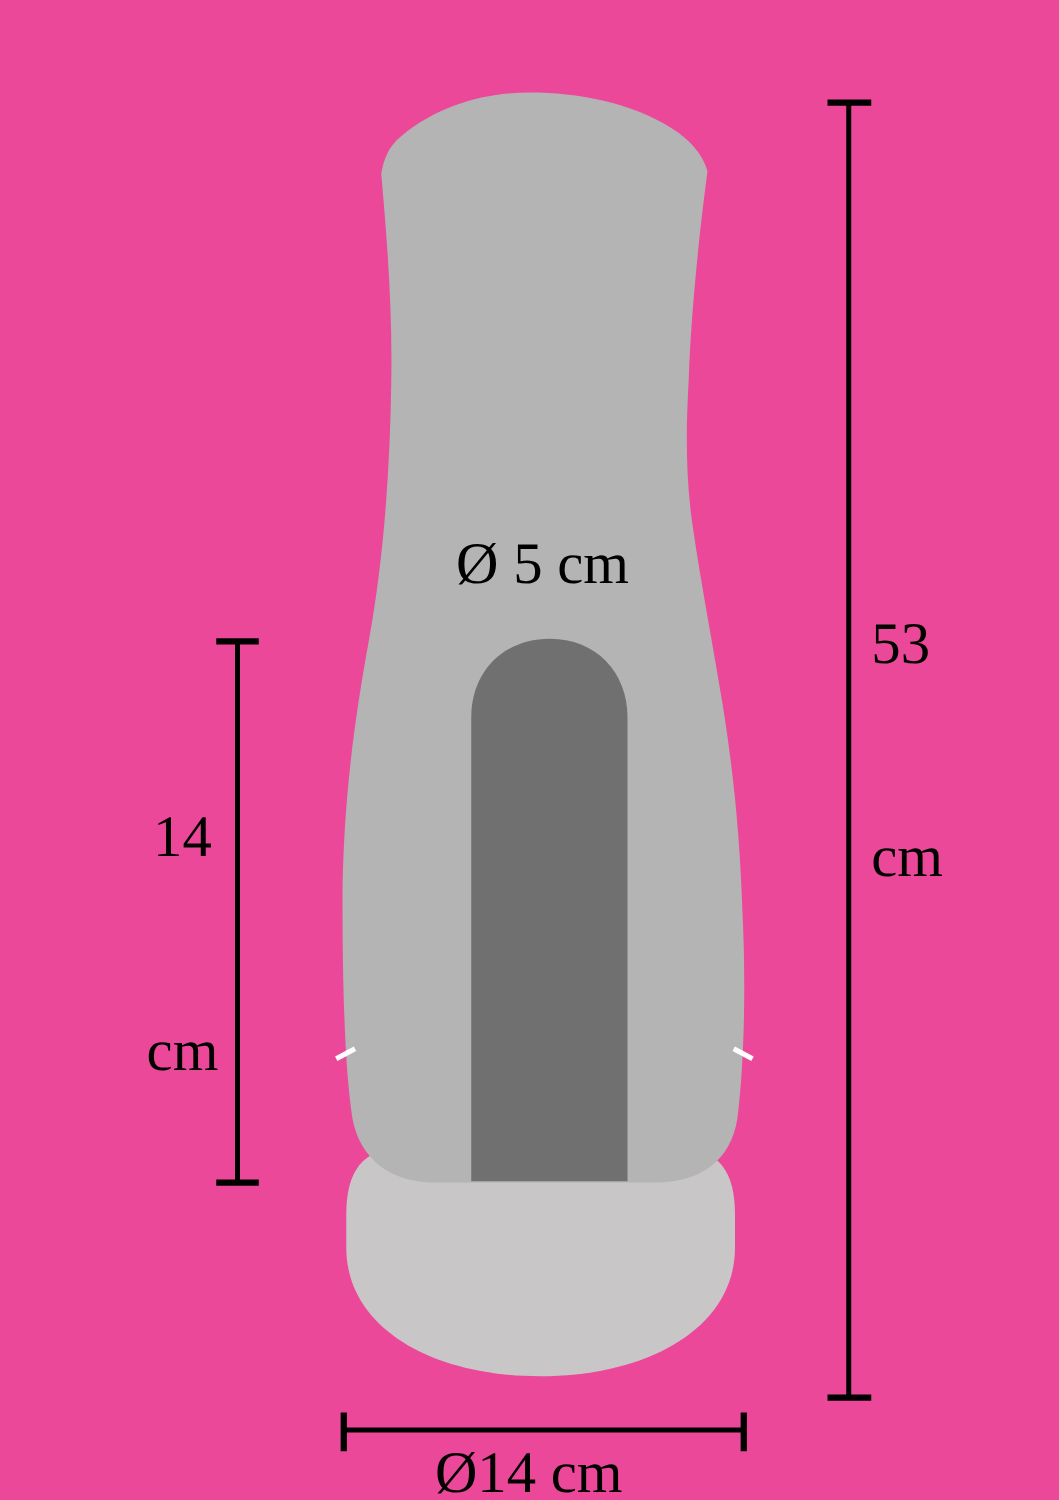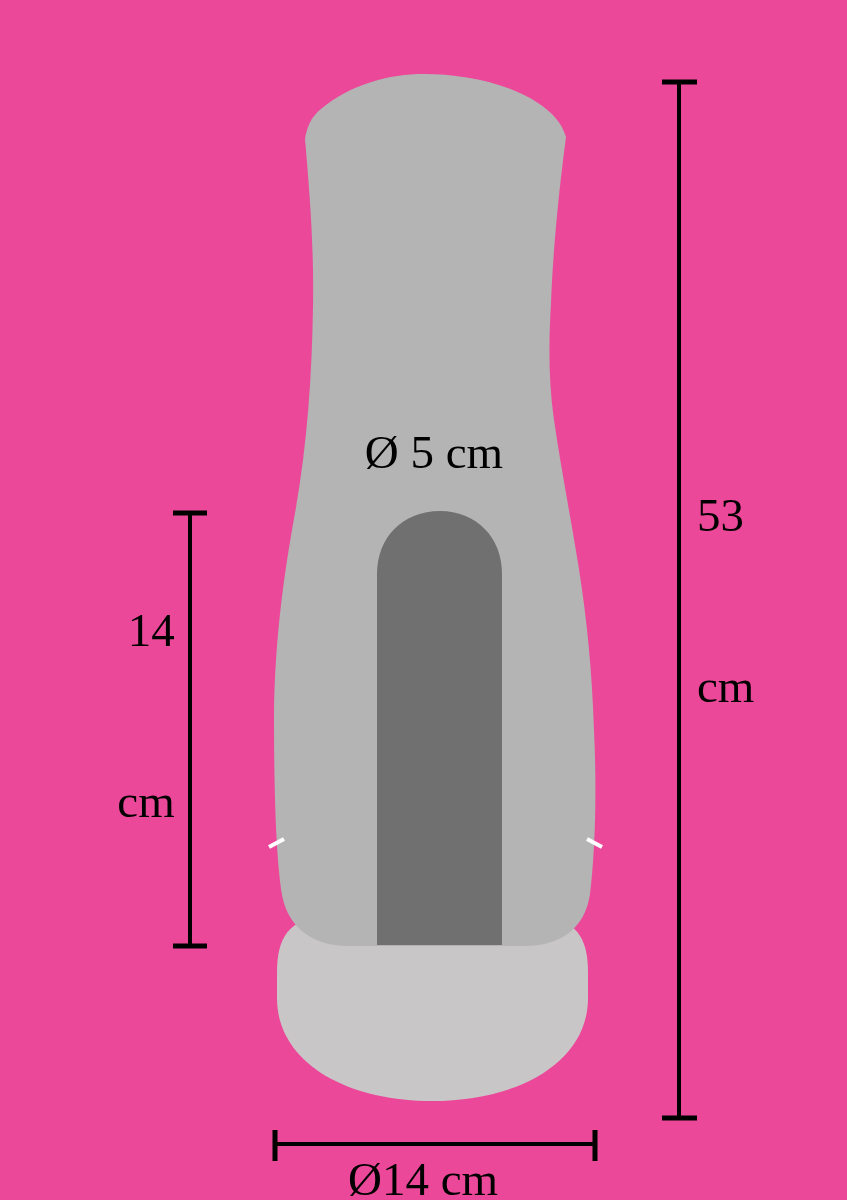--- a/index.html
+++ b/index.html
@@ -25,21 +25,21 @@
   .dim-label {
     position: absolute;
     color: #000000;
     font-size: 47px;
     line-height: 57px;
     white-space: pre;
     transform: translate(-50%, -50%);
   }
   .dim-label .line { display: block; }
   #label-inner-diameter { left: 434px; top: 452px; }
-  #label-inner-length   { left: 146px; top: 716px; text-align: right; }
+  #label-inner-length   { left: 146px; top: 756px; text-align: center; }
   #label-total-length   { left: 697px; top: 601px; transform: translate(0, -50%); text-align: left; }
   #label-outer-diameter { left: 423px; top: 1179px; }
 </style>
 </head>
 <body>
 
 <div class="stage">
 
   <svg viewBox="0 0 847 1200">
 

